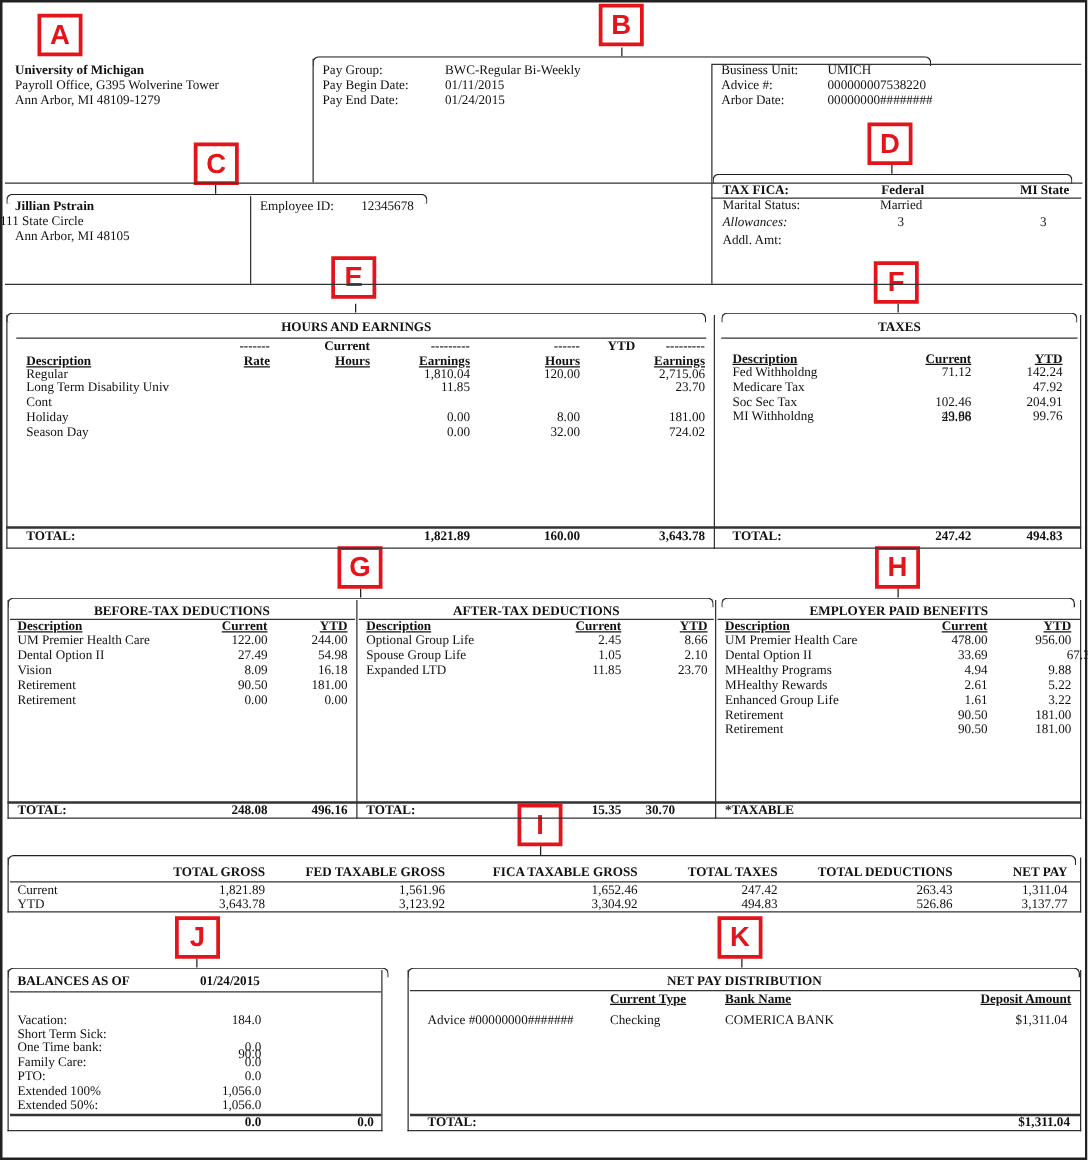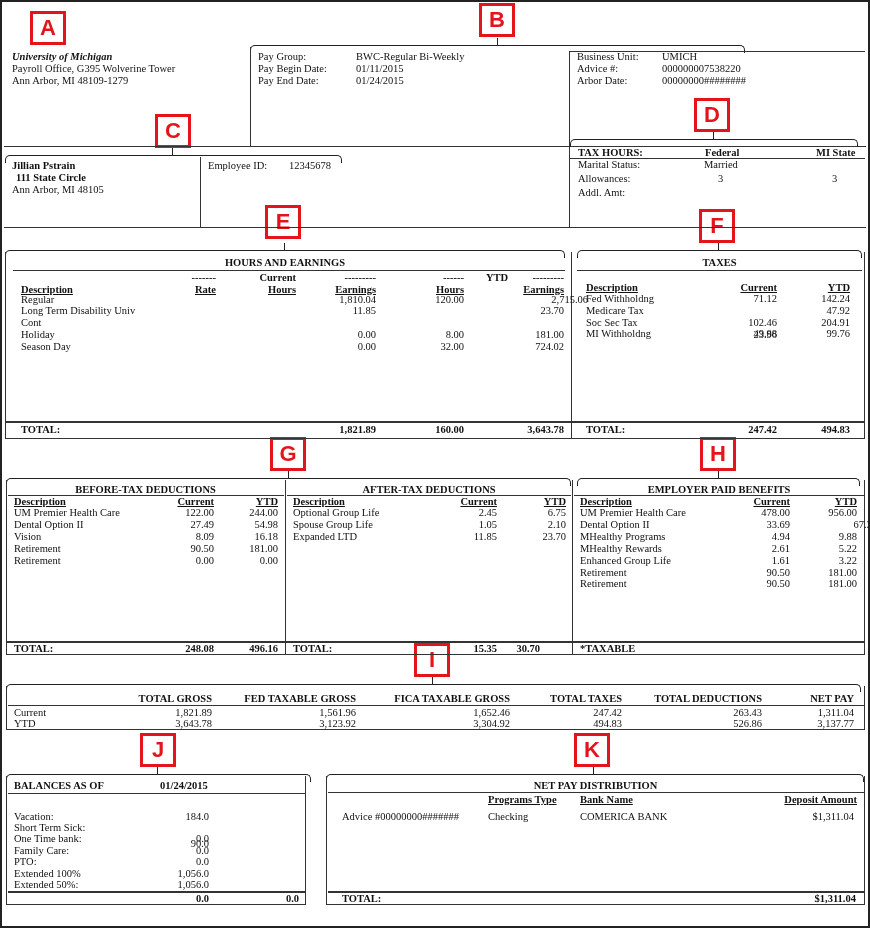--- a/index.html
+++ b/index.html
@@ -33,21 +33,21 @@
 <div class="label-marker" style="left:694px;top:98px;">D</div>
 <div class="label-marker" style="left:265px;top:205px;">E</div>
 <div class="label-marker" style="left:699px;top:209px;">F</div>
 <div class="label-marker" style="left:270px;top:437px;">G</div>
 <div class="label-marker" style="left:700px;top:437px;">H</div>
 <div class="label-marker" style="left:414px;top:643px;">I</div>
 <div class="label-marker" style="left:140px;top:733px;">J</div>
 <div class="label-marker" style="left:574px;top:733px;">K</div>
 
 <div>
-  <div class="row b" style="left:12px;top:51px;font-style:italic;">University of Michigan</div>
+  <div class="row b" style="left:12px;top:51px;">University of Michigan</div>
   <div class="row" style="left:12px;top:63px;">Payroll Office, G395 Wolverine Tower</div>
   <div class="row" style="left:12px;top:75px;">Ann Arbor, MI  48109-1279</div>
 </div>
 
 <div class="brace" style="left:250px;top:45px;width:495px;"></div>
 <div class="brace-tip" style="left:497px;top:38px;"></div>
 <div class="vline" style="left:250px;top:47px;height:99px;"></div>
 <div class="vline" style="left:569px;top:52px;height:94px;"></div>
 <div class="hline" style="left:569px;top:51px;width:296px;"></div>
 <div>
@@ -67,37 +67,37 @@
   <div class="row" style="left:662px;top:75px;">00000000########</div>
 </div>
 
 <div class="hline" style="left:4px;top:146px;width:862px;"></div>
 
 <div class="brace" style="left:5px;top:155px;width:337px;"></div>
 <div class="brace-tip" style="left:172px;top:148px;"></div>
 <div class="vline" style="left:200px;top:157px;height:70px;"></div>
 <div>
   <div class="row b" style="left:12px;top:160px;">Jillian Pstrain</div>
-  <div class="row" style="left:16px;top:172px;font-weight:bold;">111 State Circle</div>
+  <div class="row" style="left:0;top:172px;">111 State Circle</div>
   <div class="row" style="left:12px;top:184px;">Ann Arbor, MI  48105</div>
   <div class="row" style="left:208px;top:160px;">Employee ID:</div>
   <div class="row" style="left:289px;top:160px;">12345678</div>
 </div>
 
 <div class="brace" style="left:570px;top:139px;width:288px;"></div>
 <div class="brace-tip" style="left:713px;top:132px;"></div>
 <div class="hline" style="left:569px;top:158px;width:296px;"></div>
 <div class="vline" style="left:569px;top:146px;height:81px;"></div>
 <div>
-  <div class="row b" style="left:578px;top:147px;">TAX HOURS:</div>
+  <div class="row b" style="left:578px;top:147px;">TAX FICA:</div>
   <div class="row b" style="left:705px;top:147px;">Federal</div>
   <div class="row b" style="left:816px;top:147px;">MI State</div>
   <div class="row" style="left:578px;top:159px;">Marital Status:</div>
   <div class="row" style="left:704px;top:159px;">Married</div>
-  <div class="row" style="left:578px;top:173px;">Allowances:</div>
+  <div class="row" style="left:578px;top:173px;font-style:italic;">Allowances:</div>
   <div class="row" style="left:718px;top:173px;">3</div>
   <div class="row" style="left:832px;top:173px;">3</div>
   <div class="row" style="left:578px;top:187px;">Addl. Amt:</div>
 </div>
 
 <div class="hline" style="left:4px;top:227px;width:862px;"></div>
 
 <div class="brace" style="left:5px;top:250px;width:560px;"></div>
 <div class="brace-tip" style="left:284px;top:243px;"></div>
 <div class="box" style="left:5px;top:252px;width:567px;height:187px;border-top:none;"></div>
@@ -113,21 +113,21 @@
 <div class="row b u r" style="left:170px;top:284px;width:46px;">Rate</div>
 <div class="row b u r" style="left:240px;top:284px;width:56px;">Hours</div>
 <div class="row b u r" style="left:320px;top:284px;width:56px;">Earnings</div>
 <div class="row b u r" style="left:420px;top:284px;width:44px;">Hours</div>
 <div class="row b u r" style="left:508px;top:284px;width:56px;">Earnings</div>
 
 <div>
   <div class="row" style="left:21px;top:294px;">Regular</div>
   <div class="row r" style="left:300px;top:294px;width:76px;">1,810.04</div>
   <div class="row r" style="left:400px;top:294px;width:64px;">120.00</div>
-  <div class="row r" style="left:512px;top:294px;width:76px;">2,715.06</div>
+  <div class="row r" style="left:488px;top:294px;width:76px;">2,715.06</div>
 </div>
 <div>
   <div class="row" style="left:21px;top:305px;">Long Term Disability Univ</div>
   <div class="row r" style="left:300px;top:305px;width:76px;">11.85</div>
   <div class="row r" style="left:400px;top:305px;width:64px;"></div>
   <div class="row r" style="left:488px;top:305px;width:76px;">23.70</div>
 </div>
 <div>
   <div class="row" style="left:21px;top:317px;">Cont</div>
 </div>
@@ -221,21 +221,21 @@
 </div>
 
 <div class="sec-title" style="left:286px;top:484px;width:286px;">AFTER-TAX DEDUCTIONS</div>
 <div class="hline" style="left:287px;top:495px;width:284px;"></div>
 <div class="row b u" style="left:293px;top:496px;">Description</div>
 <div class="row b u r" style="left:440px;top:496px;width:57px;">Current</div>
 <div class="row b u r" style="left:520px;top:496px;width:46px;">YTD</div>
 <div>
   <div class="row" style="left:293px;top:507px;">Optional Group Life</div>
   <div class="row r" style="left:440px;top:507px;width:57px;">2.45</div>
-  <div class="row r" style="left:520px;top:507px;width:46px;">6.75</div>
+  <div class="row r" style="left:520px;top:507px;width:46px;">8.66</div>
 </div>
 <div>
   <div class="row" style="left:293px;top:519px;">Spouse Group Life</div>
   <div class="row r" style="left:440px;top:519px;width:57px;">1.05</div>
   <div class="row r" style="left:520px;top:519px;width:46px;">2.10</div>
 </div>
 <div>
   <div class="row" style="left:293px;top:531px;">Expanded LTD</div>
   <div class="row r" style="left:440px;top:531px;width:57px;">11.85</div>
   <div class="row r" style="left:520px;top:531px;width:46px;">23.70</div>
@@ -360,21 +360,21 @@
 </div>
 <div class="hline" style="left:8px;top:891px;width:297px;border-top-width:2px;"></div>
 <div class="row b r" style="left:150px;top:893px;width:59px;">0.0</div>
 <div class="row b r" style="left:250px;top:893px;width:49px;">0.0</div>
 
 <div class="brace" style="left:326px;top:774px;width:538px;"></div>
 <div class="brace-tip" style="left:593px;top:767px;"></div>
 <div class="box" style="left:326px;top:776px;width:539px;height:129px;border-top:none;"></div>
 <div class="sec-title" style="left:326px;top:780px;width:539px;">NET PAY DISTRIBUTION</div>
 <div class="hline" style="left:328px;top:792px;width:536px;"></div>
-<div class="row b u" style="left:488px;top:794px;">Programs Type</div>
+<div class="row b u" style="left:488px;top:794px;">Current Type</div>
 <div class="row b u" style="left:580px;top:794px;">Bank Name</div>
 <div class="row b u r" style="left:740px;top:794px;width:117px;">Deposit Amount</div>
 <div>
   <div class="row" style="left:342px;top:811px;">Advice #00000000#######</div>
   <div class="row" style="left:488px;top:811px;">Checking</div>
   <div class="row" style="left:580px;top:811px;">COMERICA BANK</div>
   <div class="row r" style="left:740px;top:811px;width:114px;">$1,311.04</div>
 </div>
 <div class="hline" style="left:328px;top:891px;width:536px;border-top-width:2px;"></div>
 <div class="row b" style="left:342px;top:893px;">TOTAL:</div>

